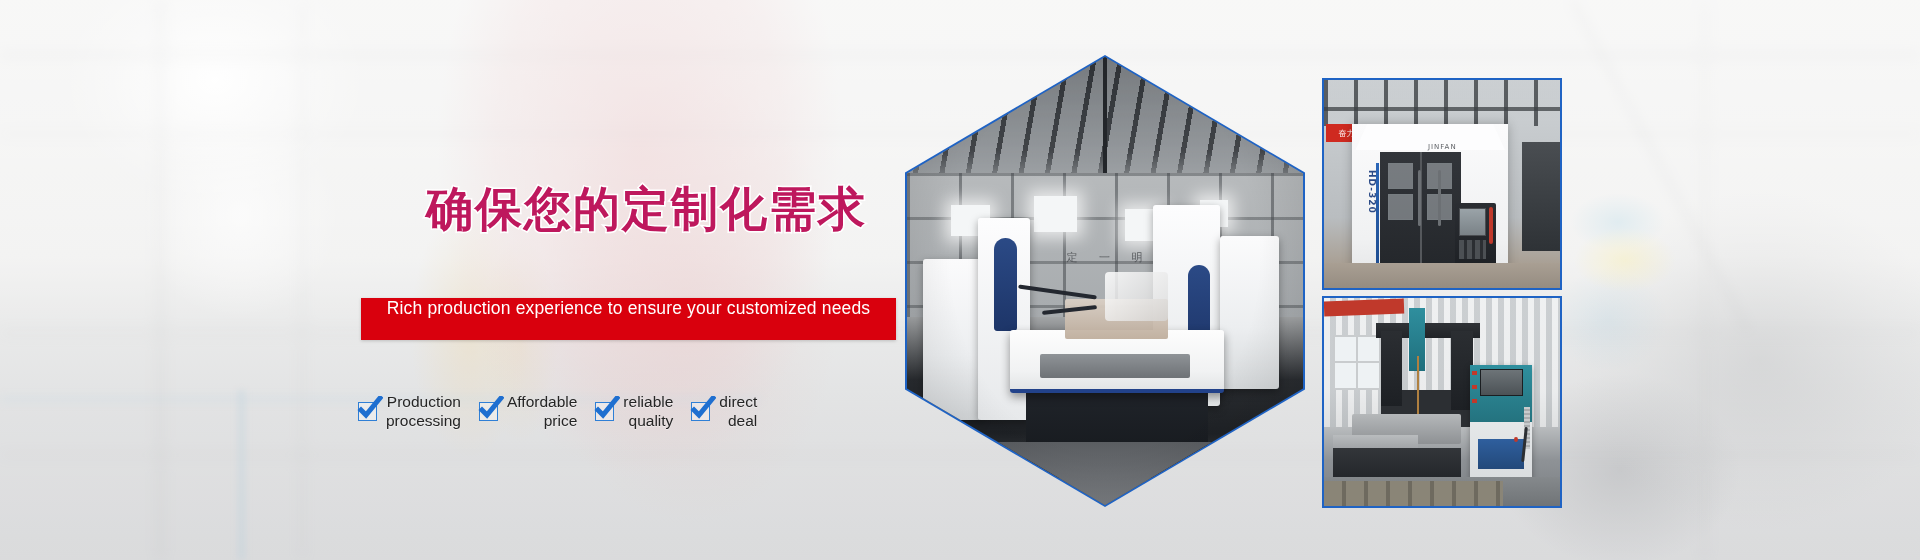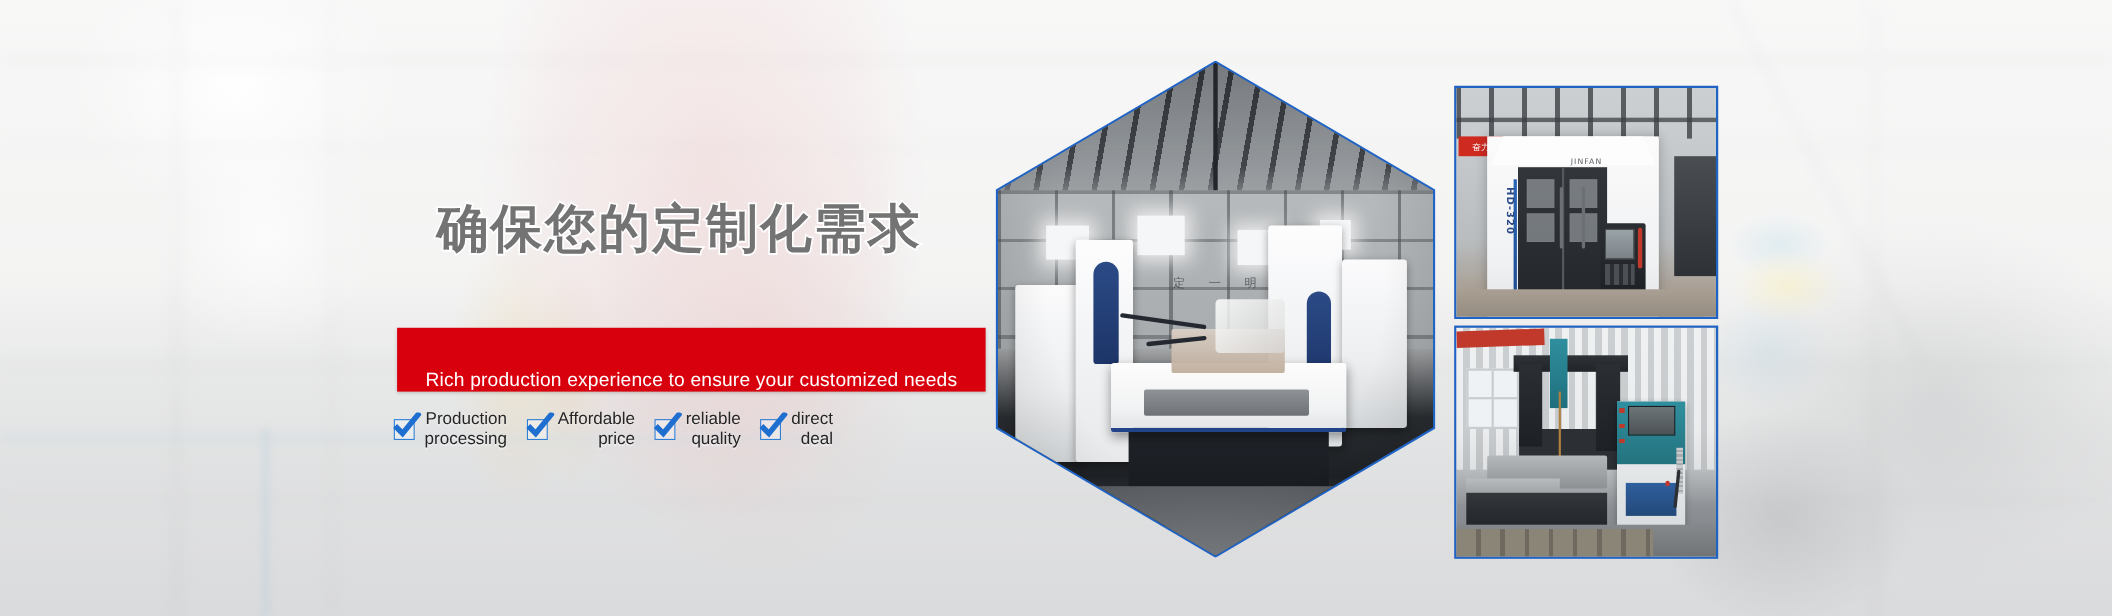--- a/index.html
+++ b/index.html
@@ -93,37 +93,37 @@
     -webkit-text-stroke:3px #ffffff;
     paint-order:stroke fill;
     text-shadow:0 1px 0 rgba(255,255,255,0.9);
     white-space:nowrap;
   }
   .headline.l1 { top:130px; }
   .headline.l2 { top:186px; }
 
   #red-bar {
     position:absolute;
-    left:361px; top:298px; width:535px; height:58px;
+    left:361px; top:298px; width:535px; height:42px;
     background:#d9000d;
     box-shadow:0 1px 3px rgba(0,0,0,0.18);
-    display:flex; align-items:flex-end; justify-content:center;
+    display:flex; align-items:flex-start; justify-content:center;
   }
   #red-bar span {
     color:#ffffff;
     font-size:17.5px;
     letter-spacing:0.15px;
     white-space:nowrap;
   }
 
   #features {
     position:absolute; left:358px; top:372px; width:540px; height:48px;
     display:flex; align-items:flex-start;
   }
-  .feature { display:flex; align-items:flex-start; margin-right:18px; }
+  .feature { display:flex; align-items:flex-start; margin-right:18px;margin-top:21px; }
   .feature:last-child { margin-right:0; }
   .cbox {
     position:relative;
     width:19px; height:19px; flex:0 0 19px;
     border:1.5px solid #2f7fd6;
     background:rgba(255,255,255,0.35);
     margin-top:9px;
   }
   .cbox svg { position:absolute; left:-2px; top:-7px; display:block; }
   .flabel {
@@ -244,21 +244,21 @@
 
   
   .thumb {
     position:absolute; border:2px solid #1f63c4; overflow:hidden; background:#cfd2d4;
   }
   #thumb-top { left:1322px; top:78px; width:240px; height:212px; }
   #thumb-bottom { left:1322px; top:296px; width:240px; height:212px; }
 
   
   .t1 { position:absolute; inset:0;
-    background:linear-gradient(180deg,#cfd3d6 0%,#c2c6c9 38%,#b9bdc0 66%,#a9a095 88%,#9a9287 100%);border-radius:15px; }
+    background:linear-gradient(180deg,#cfd3d6 0%,#c2c6c9 38%,#b9bdc0 66%,#a9a095 88%,#9a9287 100%); }
   .t1-roof { position:absolute; left:0; top:0; width:100%; height:22%;
     background:repeating-linear-gradient(90deg, rgba(60,64,68,0.8) 0 4px, rgba(200,204,207,0.55) 4px 30px); }
   .t1-roof2 { position:absolute; left:0; top:13%; width:100%; height:4px; background:rgba(60,64,68,0.75); }
   .t1-redsign { position:absolute; left:1%; top:21%; width:17%; height:9%;
     background:#cf2a20; }
   .t1-redsign span { position:absolute; inset:0; color:#fff; font-size:8px;
     display:flex; align-items:center; justify-content:center; font-family:"DejaVu Sans",sans-serif; }
   .t1-body { position:absolute; left:12%; top:21%; width:66%; height:79%;
     background:linear-gradient(180deg,#fbfbfc 0%,#f0f1f2 70%,#e2e3e4 100%);
     box-shadow:0 0 10px rgba(0,0,0,0.25); }
@@ -350,21 +350,21 @@
 
   <div class="bg-layer bg-base"></div>
   <div class="bg-layer bg-struct"></div>
   <div class="bg-truss"></div>
   <div class="bg-rail"></div>
   <div class="bg-post"></div>
   <div class="bg-layer bg-veil"></div>
 
   <div id="copy">
 
-    <div class="headline l2" style="color: #737373;">确保您的定制化需求</div>
+    <div class="headline l2" style="color: #be185d; margin-left: 29px;">确保您的定制化需求</div>
 
     <div id="red-bar" style="background: rgb(217, 0, 13);">
       <span>Rich production experience to ensure your customized needs</span>
     </div>
 
     <div id="features">
 
       <div class="feature">
         <span class="cbox">
           <svg width="26" height="26" viewBox="0 0 26 26" aria-hidden="true">

